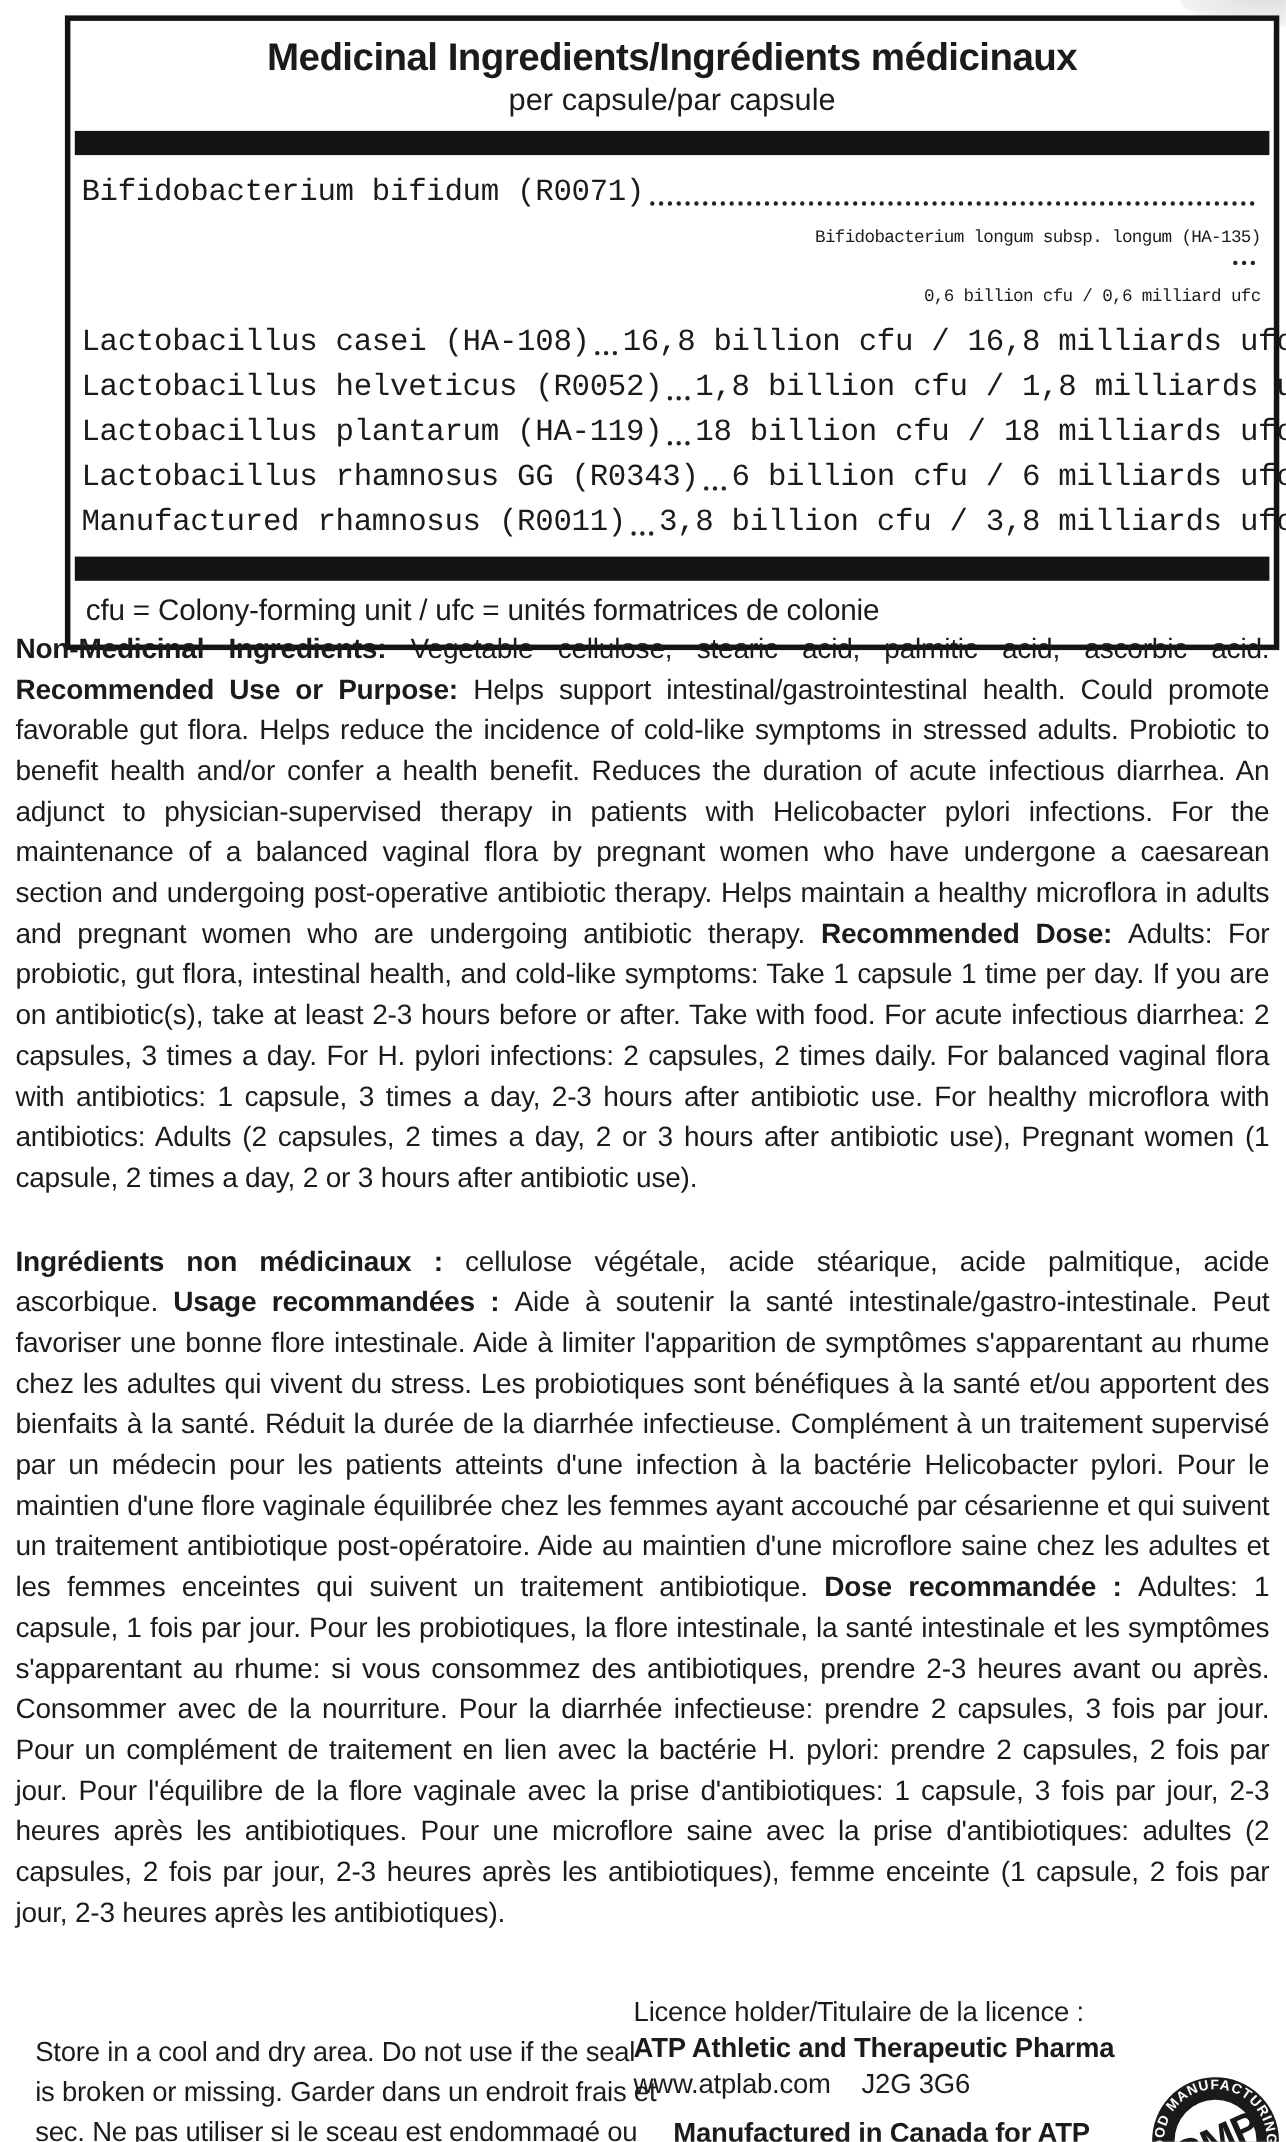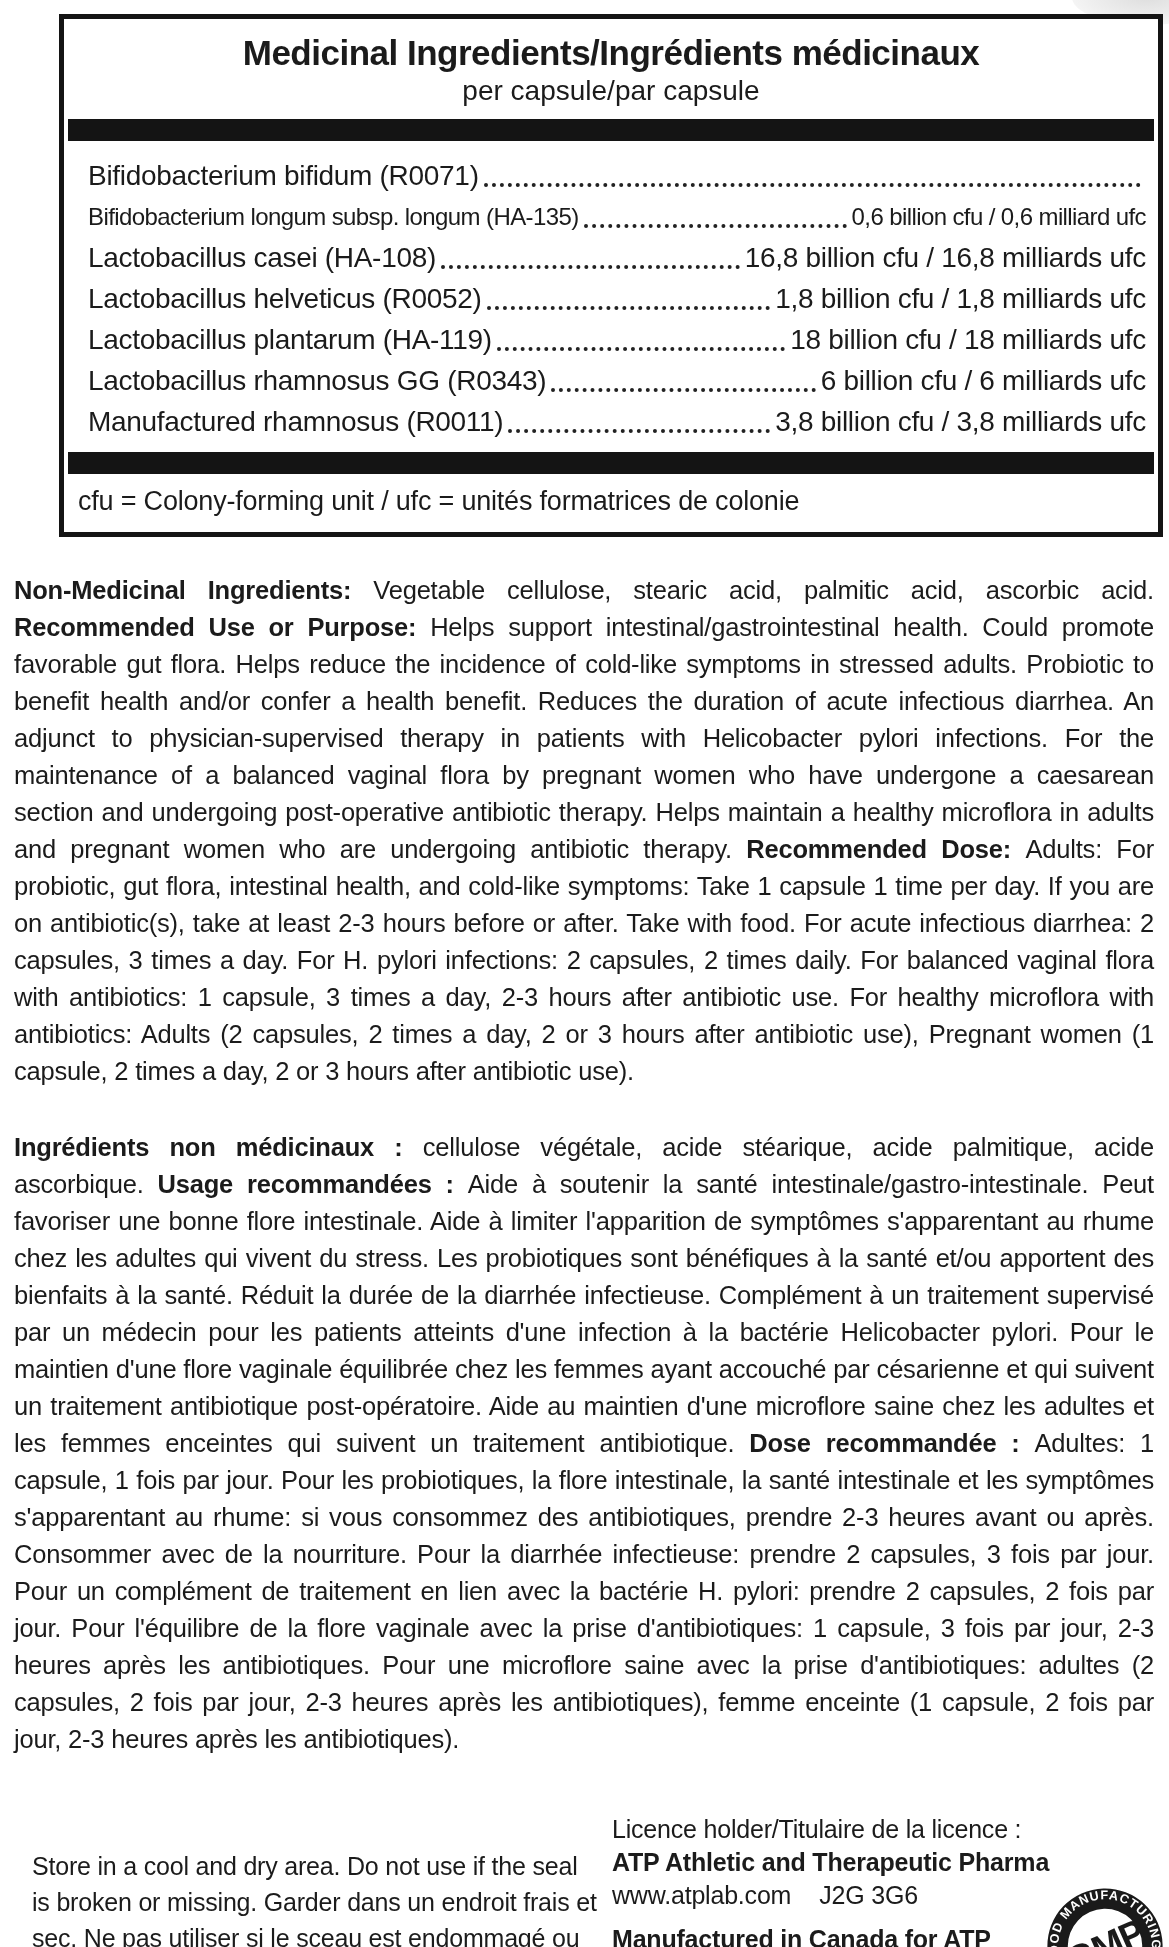--- a/index.html
+++ b/index.html
@@ -32,32 +32,32 @@
     font-size: 35px; letter-spacing: -0.5px;
     margin-top: 14px; line-height: 40px;
   }
   .panel-subtitle {
     text-align: center; font-size: 28px;
     margin: 2px 0 12px; line-height: 32px;
   }
   .bar {
     height: 22px; background: #141414; margin: 0 4px;
   }
-  .rows { padding: 14px 12px 10px 24px; }
+  .rows { padding: 14px 12px 10px 10px; font-family: Liberation Mono, monospace; }
   .ing-row {
     display: flex; align-items: flex-end;
     font-size: 28px; line-height: 41px;
     white-space: nowrap; letter-spacing: -0.3px;
   }
   .ing-row .leader {
     flex: 1 1 auto; min-width: 20px;
     border-bottom: 4px dotted #222;
     margin: 0 5px 9px 5px;
   }
-  .ing-row.condensed { font-size: 24px; letter-spacing: -0.6px; line-height: 41px; }
+  .ing-row.condensed { font-size: 16px; letter-spacing: -0.6px; line-height: 41px; flex-direction: column; }
   .footnote {
     font-size: 27px; letter-spacing: -0.2px;
     padding: 12px 14px 16px 14px; line-height: 30px;
   }
 
   
   .para {
     position: absolute; left: 14px; width: 1140px;
     font-size: 25.5px; line-height: 37px;
     text-align: justify; letter-spacing: -0.2px; margin-top: 20px;
@@ -65,21 +65,21 @@
   .para .b { font-weight: bold; }
   #para-en { top: 552px; }
   #para-fr { top: 1109px; }
 
   
   .footer-left {
     position: absolute; left: 32px; top: 1848px; width: 570px;
     font-size: 25px; line-height: 36px; letter-spacing: -0.2px;
   }
   .footer-right {
-    position: absolute; left: 612px; top: 1813px; width: 470px;
+    position: absolute; left: 576px; top: 1813px; width: 470px;
     font-size: 25px; line-height: 33px; letter-spacing: -0.2px;
   }
   .footer-right .bold { font-weight: bold; }
   .footer-right .site-line { display: flex; gap: 28px; }
   .manufactured-line {
     position: absolute; left: 612px; top: 1925px;
     font-size: 25px; font-weight: bold; letter-spacing: -0.2px;
   }
 
   .gmp-seal {

